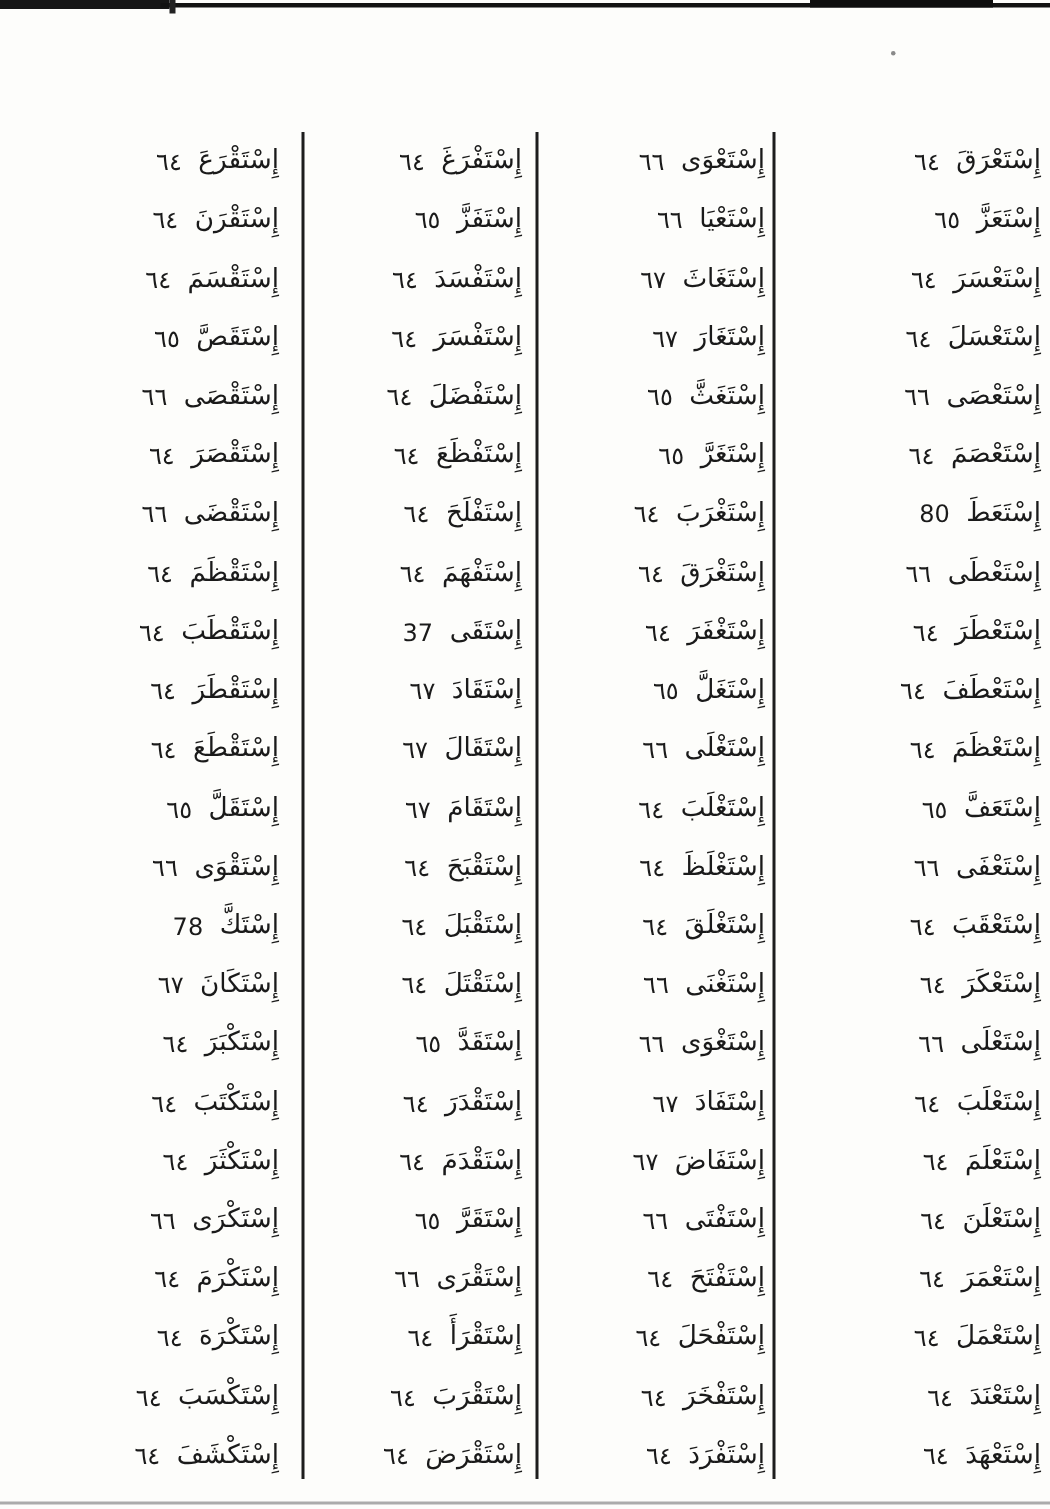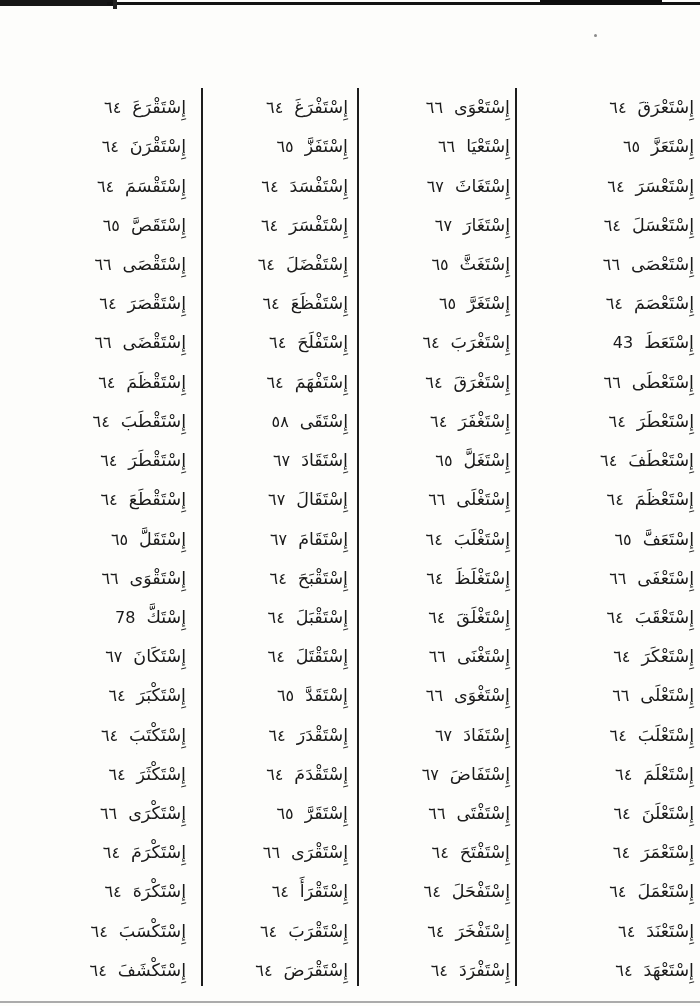--- a/index.html
+++ b/index.html
@@ -87,21 +87,21 @@
       <div class="entry">
         <span class="word">إِسْتَعْصَى</span>
         <span class="num">٦٦</span>
       </div>
       <div class="entry">
         <span class="word">إِسْتَعْصَمَ</span>
         <span class="num">٦٤</span>
       </div>
       <div class="entry">
         <span class="word">إِسْتَعَطَ</span>
-        <span class="num">43</span>
+        <span class="num">80</span>
       </div>
       <div class="entry">
         <span class="word">إِسْتَعْطَى</span>
         <span class="num">٦٦</span>
       </div>
       <div class="entry">
         <span class="word">إِسْتَعْطَرَ</span>
         <span class="num">٦٤</span>
       </div>
       <div class="entry">
@@ -283,21 +283,21 @@
       <div class="entry">
         <span class="word">إِسْتَفْلَحَ</span>
         <span class="num">٦٤</span>
       </div>
       <div class="entry">
         <span class="word">إِسْتَفْهَمَ</span>
         <span class="num">٦٤</span>
       </div>
       <div class="entry">
         <span class="word">إِسْتَقَى</span>
-        <span class="num">٥٨</span>
+        <span class="num">37</span>
       </div>
       <div class="entry">
         <span class="word">إِسْتَقَادَ</span>
         <span class="num">٦٧</span>
       </div>
       <div class="entry">
         <span class="word">إِسْتَقَالَ</span>
         <span class="num">٦٧</span>
       </div>
       <div class="entry">

